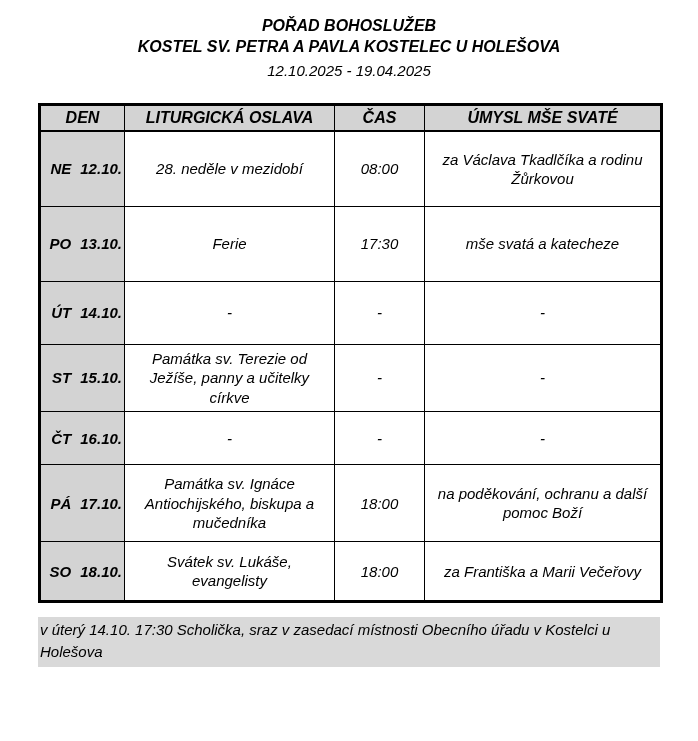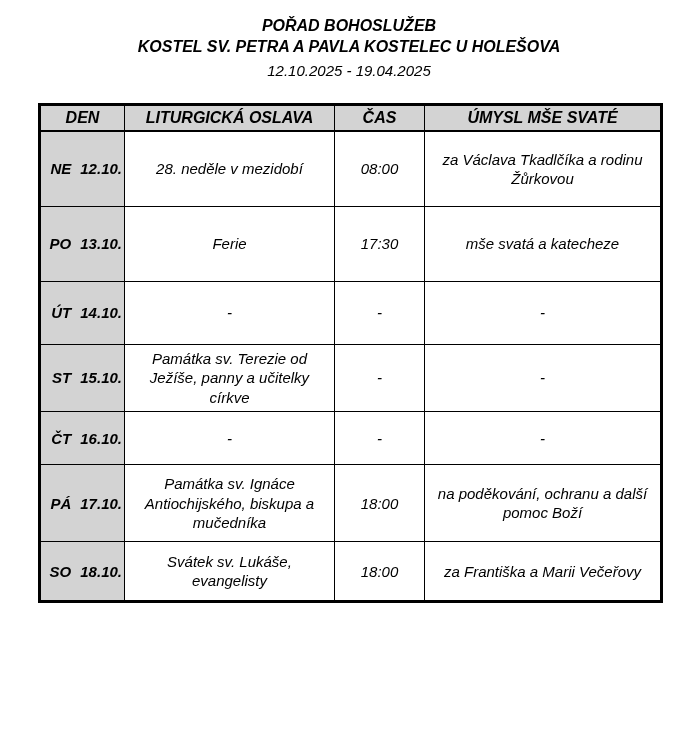--- a/index.html
+++ b/index.html
@@ -164,14 +164,15 @@
       <span class="day-abbr">SO</span><span class="day-date">18.10.</span>
     </td>
     <td>Svátek sv. Lukáše, evangelisty</td>
     <td>18:00</td>
     <td>za Františka a Marii Večeřovy</td>
   </tr>
 
 </tbody>
   </table>
 
+  <div class="note">v úterý 14.10. 17:30 Scholička, sraz v zasedací místnosti Obecního úřadu v Kostelci u Holešova</div>
 
 </div>
 
 </body></html>

